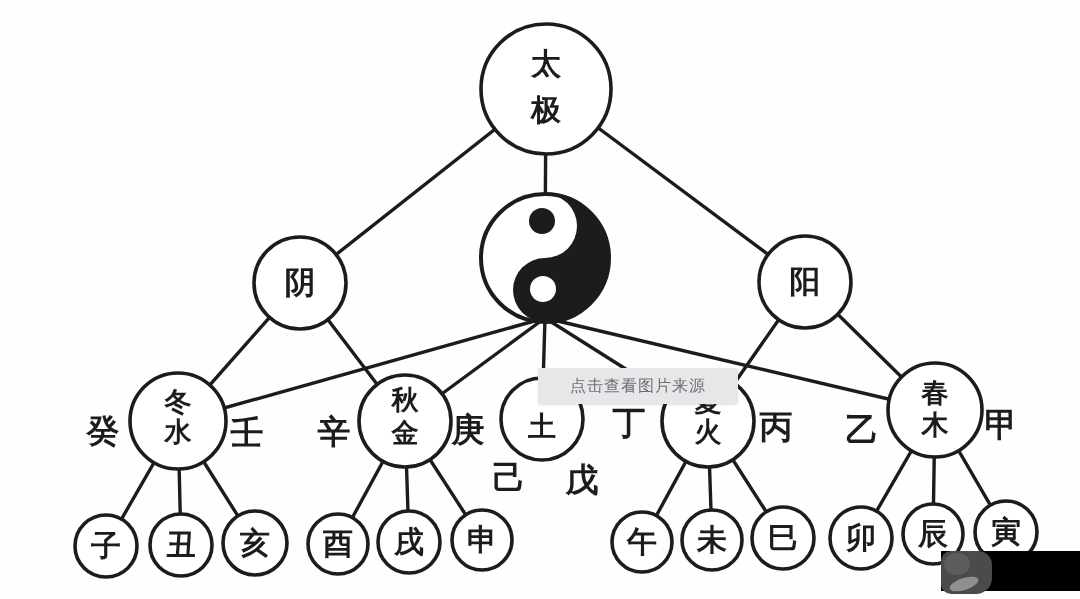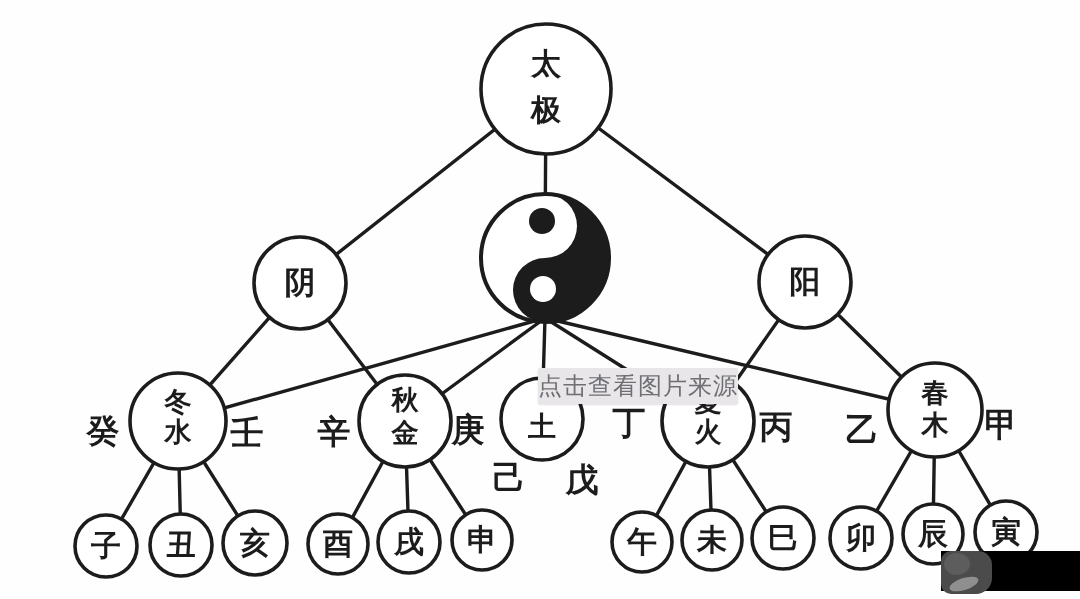--- a/index.html
+++ b/index.html
@@ -170,21 +170,21 @@
         <div>丙</div>
       </div>
       <div class="lbl" style="left: 862px; top: 430px; font-size: 33px; color: rgb(28, 28, 28);">
         <div>乙</div>
       </div>
       <div class="lbl" style="left: 1001px; top: 425px; font-size: 33px; color: rgb(28, 28, 28);">
         <div>甲</div>
       </div>
     </div>
 
-  <div id="tooltip" style="background: rgb(232, 230, 233); color: rgb(111, 111, 116); font-size: 24px;">
+  <div id="tooltip" style="background: rgb(232, 230, 233); color: rgb(111, 111, 116); font-size: 16px;">
     <span>点击查看图片来源</span>
   </div>
 
   <div id="corner-overlay" style="background: rgb(0, 0, 0);">
     <div id="corner-blob" style="background: rgb(75, 75, 75);">
       <div class="hi1" style="background: rgb(93, 93, 93);"></div>
       <div class="hi2" style="background: rgb(143, 143, 143);"></div>
     </div>
   </div>
 

